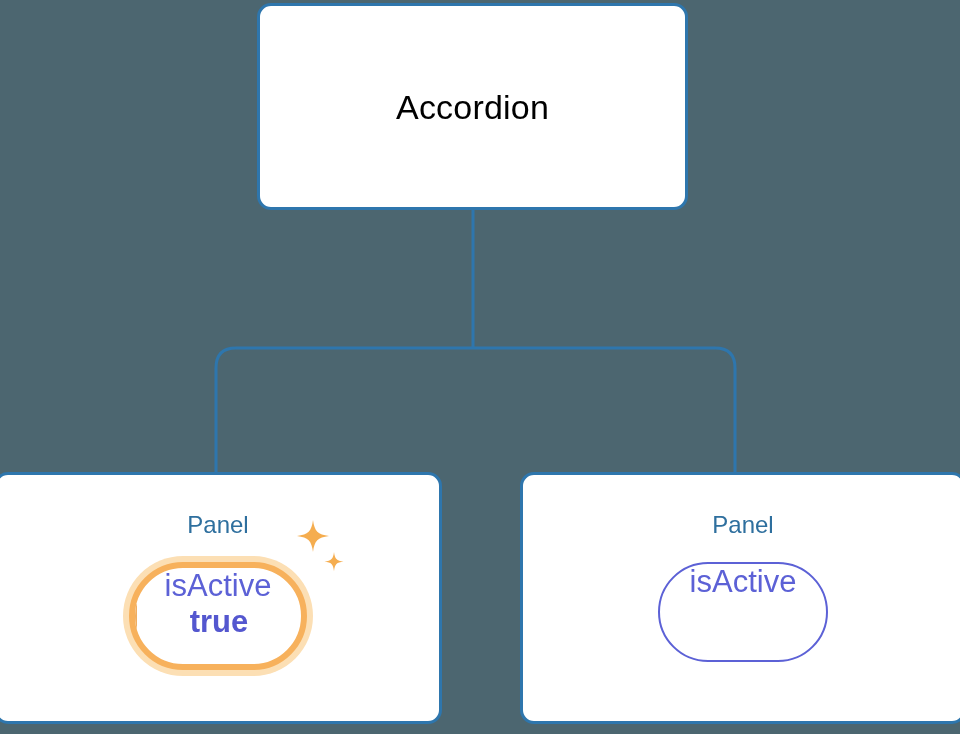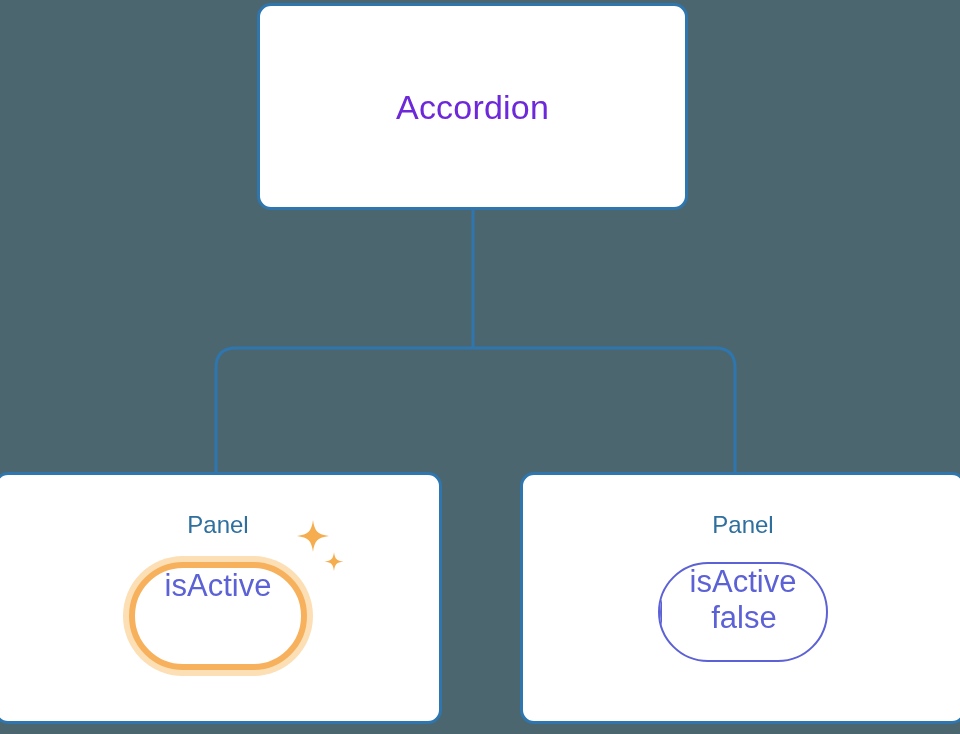--- a/index.html
+++ b/index.html
@@ -44,21 +44,21 @@
   
   #root-node {
     left: 257px;
     top: 3px;
     width: 431px;
     height: 207px;
     justify-content: center;
   }
   .root-title {
     font-size: 34px;
-    color: #6d28d9;
+    color: #000000;
     letter-spacing: 0.2px;
     line-height: 1;
   }
 
   
   .panel-card {
     top: 472px;
     height: 252px;
     padding-top: 20px;
   }
@@ -166,33 +166,33 @@
   <div class="node" id="root-node">
     <div class="root-title">Accordion</div>
   </div>
 
   <div class="node panel-card" id="panel-card-0">
     <div class="panel-title">Panel</div>
 
     <div class="pill-wrap">
       <div class="pill highlight">
         <div class="pill-key">isActive</div>
+        <div class="pill-val">true</div>
       </div>
 
       <svg class="sparkles" viewBox="0 0 60 64" fill="none">
         <path d="M28 2 C29.6 13.4 32.6 16.4 44 18 C32.6 19.6 29.6 22.6 28 34 C26.4 22.6 23.4 19.6 12 18 C23.4 16.4 26.4 13.4 28 2 Z" fill="#f5ad4f"></path>
         <path d="M49 34 C49.9 41 51.6 42.7 58.5 43.6 C51.6 44.5 49.9 46.2 49 53.2 C48.1 46.2 46.4 44.5 39.5 43.6 C46.4 42.7 48.1 41 49 34 Z" fill="#f5ad4f"></path>
       </svg>
     </div>
   </div>
 
   <div class="node panel-card" id="panel-card-1">
     <div class="panel-title">Panel</div>
 
     <div class="pill-wrap">
       <div class="pill plain">
         <div class="pill-key">isActive</div>
-        <div class="pill-val">false</div>
       </div>
     </div>
   </div>
 
 </div>
 
 </body></html>

